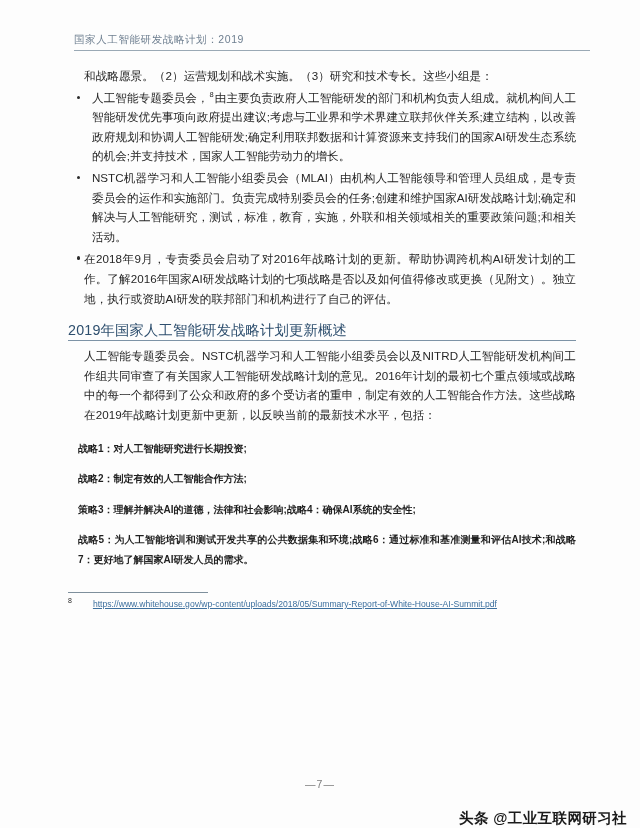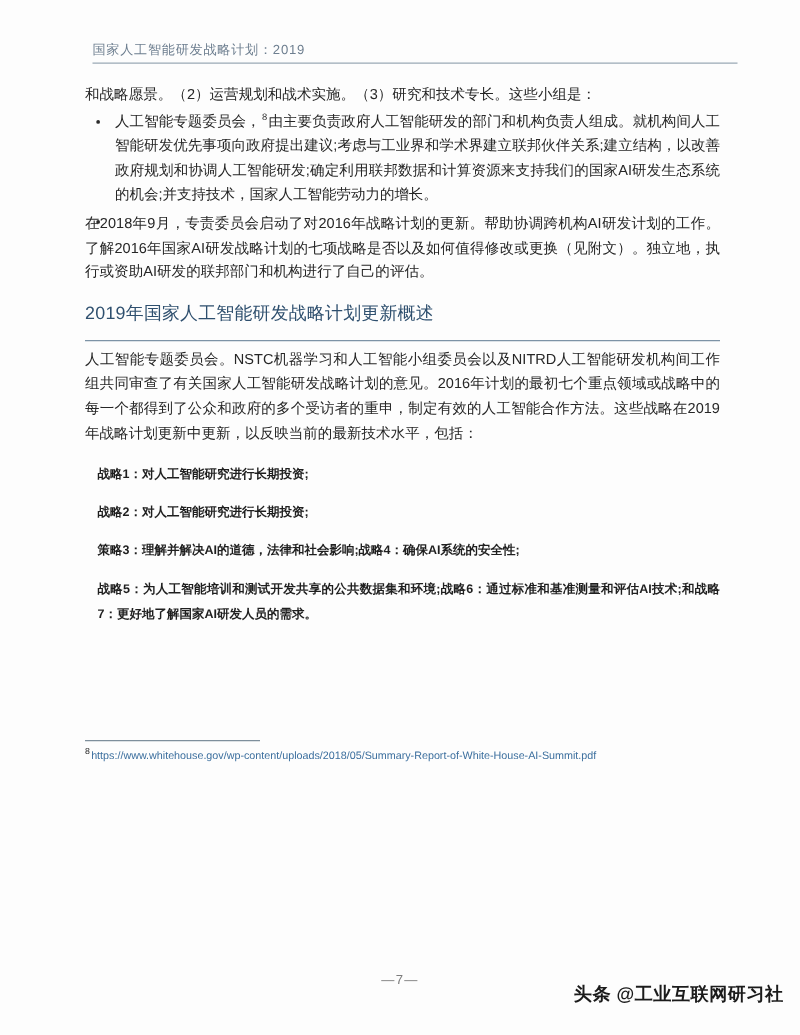--- a/index.html
+++ b/index.html
@@ -49,21 +49,21 @@
 
   
   .body-wrap {
     position: absolute;
     left: 68px;
     top: 66px;
     width: 508px;
   }
 
   p.para {
-    margin: 0 0 2px 0;
+    margin: 0 0 2px 16px;
     font-size: 11.6px;
     line-height: 19.6px;
     text-align: justify;
     text-justify: inter-ideograph;
     color: #262626;
     letter-spacing: 0.05px;
   }
 
   ul.bullets {
     list-style: none;
@@ -100,21 +100,21 @@
   .section-head {
     margin-top: 13px;
     margin-bottom: 5px;
     position: relative;
     width: 508px;
   }
   .section-head .section-title {
     font-size: 14.3px;
     color: #2e4f6e;
     letter-spacing: 0.2px;
-    padding-bottom: 12px;
+    padding-bottom: 0;
     display: block;
     white-space: nowrap;
   }
   .section-head .section-rule {
     height: 1px;
     background: #7d93a6;
     width: 100%;
   }
 
   
@@ -157,40 +157,42 @@
   }
   .footnote-line .fn-marker {
     color: #2b2b2b;
     font-size: 7px;
     vertical-align: super;
     line-height: 0;
     padding-right: 1px;
   }
   .footnote-line .fn-url {
     color: #3c6f9e;
+    text-decoration: underline;
     text-underline-offset: 1px;
+    margin-left: 20px;
   }
 
   
   .page-number {
     position: absolute;
     left: 0;
     top: 778px;
     width: 640px;
     text-align: center;
     font-size: 10.5px;
     color: #7c7c7c;
     letter-spacing: 1px;
   }
 
   
   .watermark {
     position: absolute;
     right: 13px;
-    bottom: 23px;
+    bottom: 0;
     font-size: 14.5px;
     color: #1b1b1b;
     font-weight: bold;
     letter-spacing: 0.4px;
     white-space: nowrap;
     text-align: right;
   }
   .watermark .wm-prefix {
     font-weight: bold;
   }
@@ -207,36 +209,39 @@
 
   <div class="body-wrap">
 
     <p class="para">和战略愿景。（2）运营规划和战术实施。（3）研究和技术专长。这些小组是：</p>
 
     <ul class="bullets">
       <li>
         <span class="dot"></span><span>人工智能专题委员会，</span><sup class="fn">8</sup><span>由主要负责政府人工智能研发的部门和机构负责人组成。就机构间人工智能研发优先事项向政府提出建议;考虑与工业界和学术界建立联邦伙伴关系;建立结构，以改善政府规划和协调人工智能研发;确定利用联邦数据和计算资源来支持我们的国家AI研发生态系统的机会;并支持技术，国家人工智能劳动力的增长。</span>
       </li>
       <li>
+        <span class="dot"></span><span>NSTC机器学习和人工智能小组委员会（MLAI）由机构人工智能领导和管理人员组成，是专责委员会的运作和实施部门。负责完成特别委员会的任务;创建和维护国家AI研发战略计划;确定和解决与人工智能研究，测试，标准，教育，实施，外联和相关领域相关的重要政策问题;和相关活动。</span>
+      </li>
+      <li>
         <span class="dot"></span>
       </li>
     </ul>
 
     <p class="para">在2018年9月，专责委员会启动了对2016年战略计划的更新。帮助协调跨机构AI研发计划的工作。了解2016年国家AI研发战略计划的七项战略是否以及如何值得修改或更换（见附文）。独立地，执行或资助AI研发的联邦部门和机构进行了自己的评估。</p>
 
     <div class="section-head">
       <span class="section-title">2019年国家人工智能研发战略计划更新概述</span>
       <div class="section-rule"></div>
     </div>
 
     <p class="para">人工智能专题委员会。NSTC机器学习和人工智能小组委员会以及NITRD人工智能研发机构间工作组共同审查了有关国家人工智能研发战略计划的意见。2016年计划的最初七个重点领域或战略中的每一个都得到了公众和政府的多个受访者的重申，制定有效的人工智能合作方法。这些战略在2019年战略计划更新中更新，以反映当前的最新技术水平，包括：</p>
 
     <ul class="strategy-list">
       <li>战略1：对人工智能研究进行长期投资;</li>
-      <li>战略2：对人工智能研究进行长期投资;</li>
+      <li>战略2：制定有效的人工智能合作方法;</li>
       <li>策略3：理解并解决AI的道德，法律和社会影响;战略4：确保AI系统的安全性;</li>
       <li class="two-line">战略5：为人工智能培训和测试开发共享的公共数据集和环境;战略6：通过标准和基准测量和评估AI技术;和战略7：更好地了解国家AI研发人员的需求。</li>
     </ul>
 
   </div>
 
   <div class="footnote-area">
     <div class="footnote-rule"></div>
     <div class="footnote-line"><span class="fn-marker">8</span><span class="fn-url">https://www.whitehouse.gov/wp-content/uploads/2018/05/Summary-Report-of-White-House-AI-Summit.pdf</span></div>
   </div>

